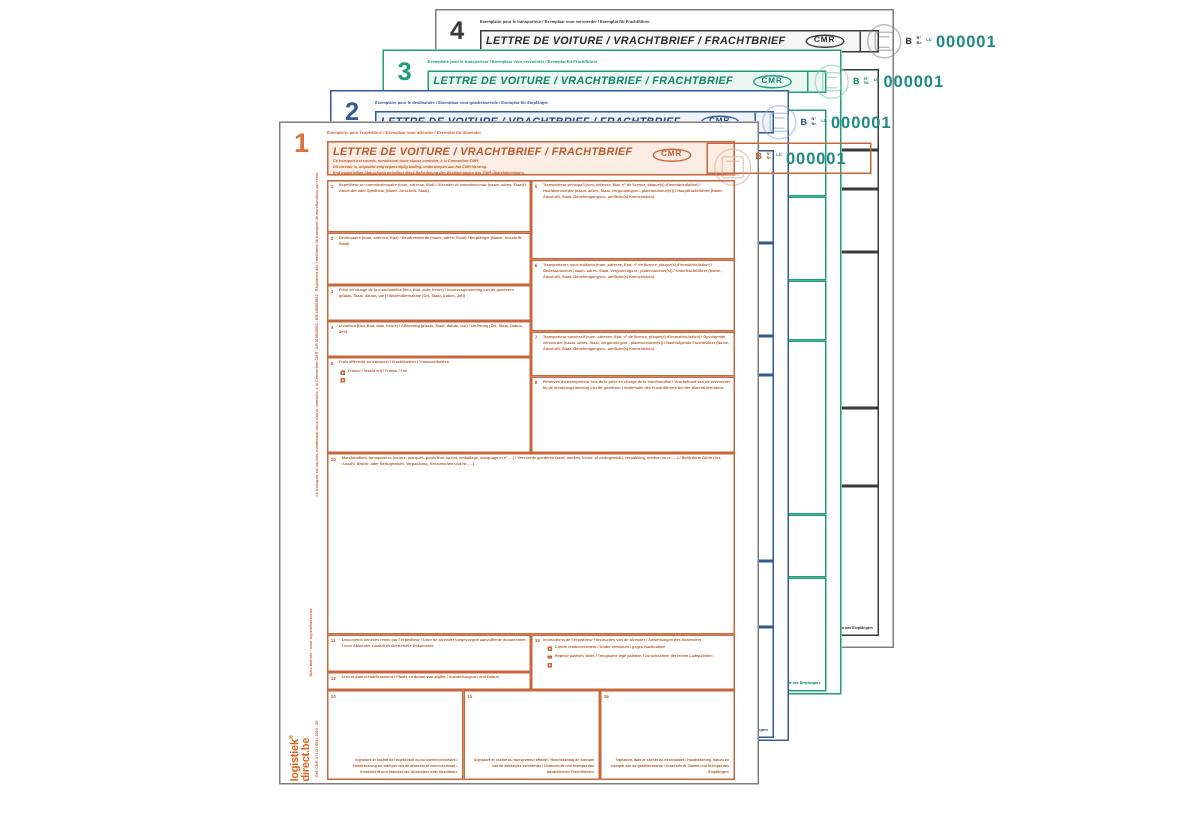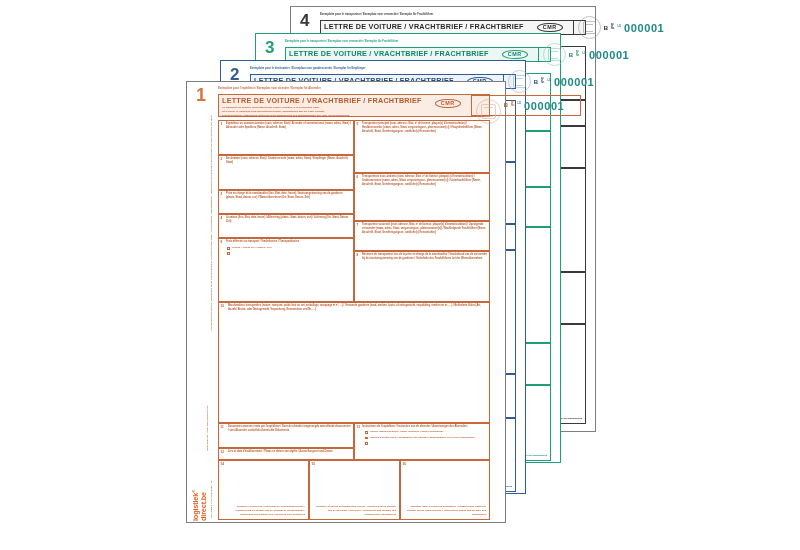--- a/index.html
+++ b/index.html
@@ -15,21 +15,21 @@
   .sheet .page{position:absolute;inset:0;border:1px solid #7e7e7e;background:#fff;}
 
   
   .copy-num{position:absolute;font-weight:700;line-height:1;letter-spacing:-1px;}
 
   
   .cap{position:absolute;white-space:nowrap;font-size:2.7px;font-weight:700;line-height:1;}
 
   
   .titlebar{position:absolute;box-sizing:border-box;border:1px solid;display:flex;align-items:stretch;}
-  .tb-left{flex:1 1 auto;position:relative;padding:2px 3px;}
+  .tb-left{flex:1 1 auto;position:relative;padding:2px 3px;font-style:italic;}
   .tb-title{font-size:7.2px;font-weight:700;letter-spacing:.25px;line-height:1.1;white-space:nowrap;}
   .tb-legal{margin-top:1.5px;font-size:2.5px;line-height:1.5;font-weight:600;}
   .tb-cmr{flex:0 0 auto;display:flex;align-items:center;justify-content:center;width:46px;}
   .cmr-oval{border:.9px solid;border-radius:50%;padding:1px 5px;font-size:5.4px;font-weight:700;letter-spacing:.6px;line-height:1;}
   .tb-num{flex:0 0 auto;box-sizing:border-box;border-left:1px solid;display:flex;align-items:center;gap:3px;padding:0 4px;}
   .seal{width:21px;height:21px;border-radius:50%;border:.9px solid;position:relative;flex:0 0 auto;opacity:.55;}
   .seal:after{content:"";position:absolute;left:4px;top:4px;right:4px;bottom:4px;border:.8px solid;border-radius:2px;}
   .seal:before{content:"";position:absolute;left:7px;top:6.5px;right:7px;bottom:6.5px;border-top:.7px solid;border-bottom:.7px solid;}
   .num-b{font-size:6px;font-weight:700;}
   .num-nr{font-size:2.6px;font-weight:700;line-height:1.15;text-align:left;}

